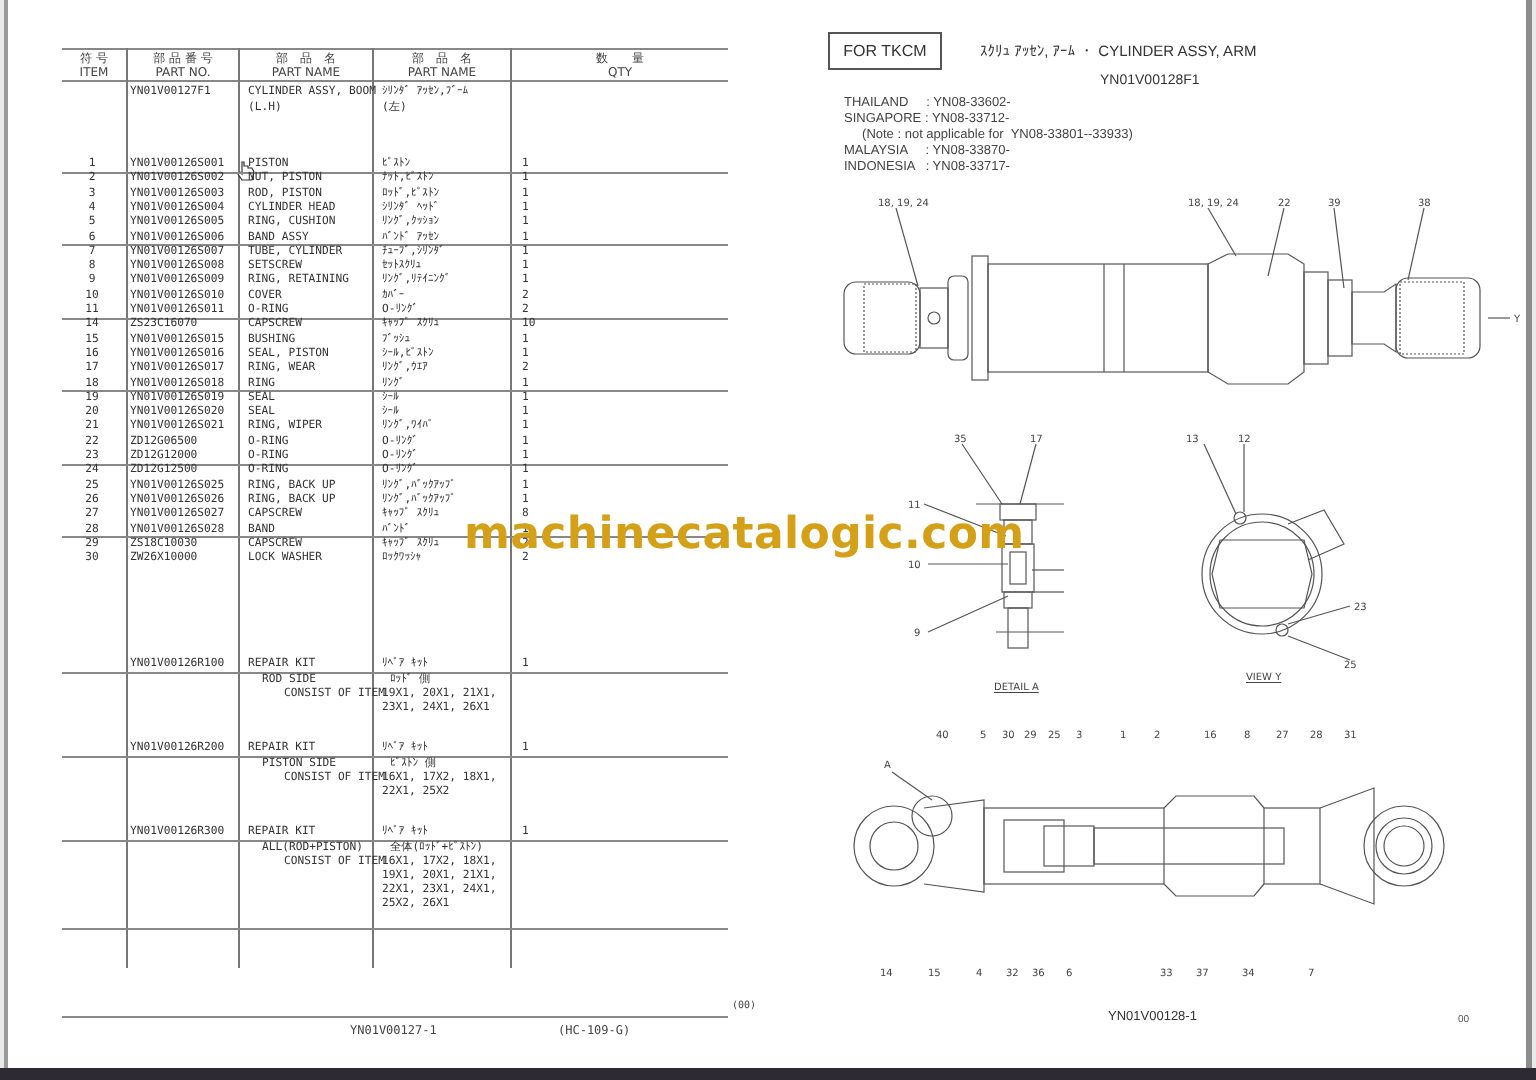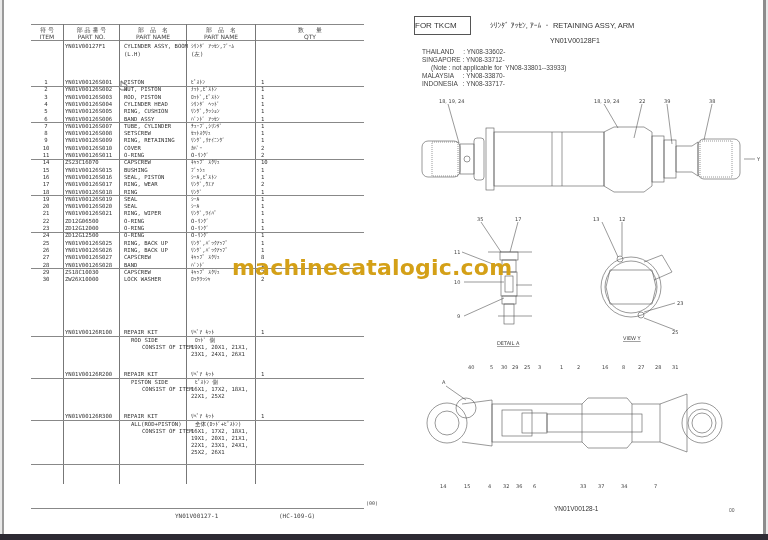--- a/index.html
+++ b/index.html
@@ -20,21 +20,21 @@
   .row { position:absolute; left:27px; width:333px; height:7px; font-family:"DejaVu Sans Mono", monospace; font-size:5.6px; color:#333; line-height:7px; white-space:nowrap; }
   .row span { position:absolute; top:0; }
   .c-item { left:0; width:30px; text-align:center; }
   .c-part { left:34px; }
   .c-name { left:93px; }
   .c-jp { left:160px; }
   .c-qty { left:230px; }
   .foot { position:absolute; font-family:"DejaVu Sans Mono", monospace; font-size:6px; color:#444; }
 
   
-  .for-box { position:absolute; left:32px; top:16px; width:55px; height:17px; border:1px solid #555; font-size:8px; color:#333; line-height:17px; text-align:left; }
+  .for-box { position:absolute; left:32px; top:16px; width:55px; height:17px; border:1px solid #555; font-size:8px; color:#333; line-height:17px; text-align:center; }
   .r-title { position:absolute; left:108px; top:21px; font-size:7.5px; color:#333; }
   .r-model { position:absolute; left:168px; top:37px; font-size:7px; color:#333; }
   .serials { position:absolute; left:40px; top:48px; font-size:6.5px; color:#444; line-height:8px; }
   .serials div { white-space:pre; }
   .drw { position:absolute; left:0; top:0; }
   .lbl { font-family:"DejaVu Sans", sans-serif; font-size:5px; fill:#444; }
   .r-foot-code { position:absolute; left:172px; top:505px; font-size:6.5px; color:#333; }
   .r-foot-num { position:absolute; left:347px; top:507px; font-size:5px; color:#555; }
 
   .watermark { position:absolute; left:232px; top:255px; font-family:"DejaVu Sans", sans-serif; font-weight:bold; font-size:22px; color:#d4a017; letter-spacing:0.2px; }
@@ -354,21 +354,21 @@
       <span class="c-jp">22X1, 23X1, 24X1,</span>
     </div>
     <div class="row" style="top: 449px;">
       <span class="c-jp">25X2, 26X1</span>
     </div>
     <div class="hline" style="top: 464px;"></div>
   </div>
 
 <div class="page" id="page-right">
   <div class="for-box">FOR  TKCM</div>
-  <div class="r-title">ｼﾘﾝﾀﾞ ｱｯｾﾝ, ｱｰﾑ  ・  RETAINING ASSY, ARM</div>
+  <div class="r-title">ｽｸﾘｭ ｱｯｾﾝ, ｱｰﾑ  ・  CYLINDER ASSY, ARM</div>
   <div class="r-model">YN01V00128F1</div>
   <div class="serials">
     <div>THAILAND     : YN08-33602-</div>
     <div>SINGAPORE : YN08-33712-</div>
     <div>     (Note : not applicable for  YN08-33801--33933)</div>
     <div>MALAYSIA     : YN08-33870-</div>
     <div>INDONESIA   : YN08-33717-</div>
   </div>
 
   <svg class="drw" width="381" height="534" viewBox="0 0 381 534">

